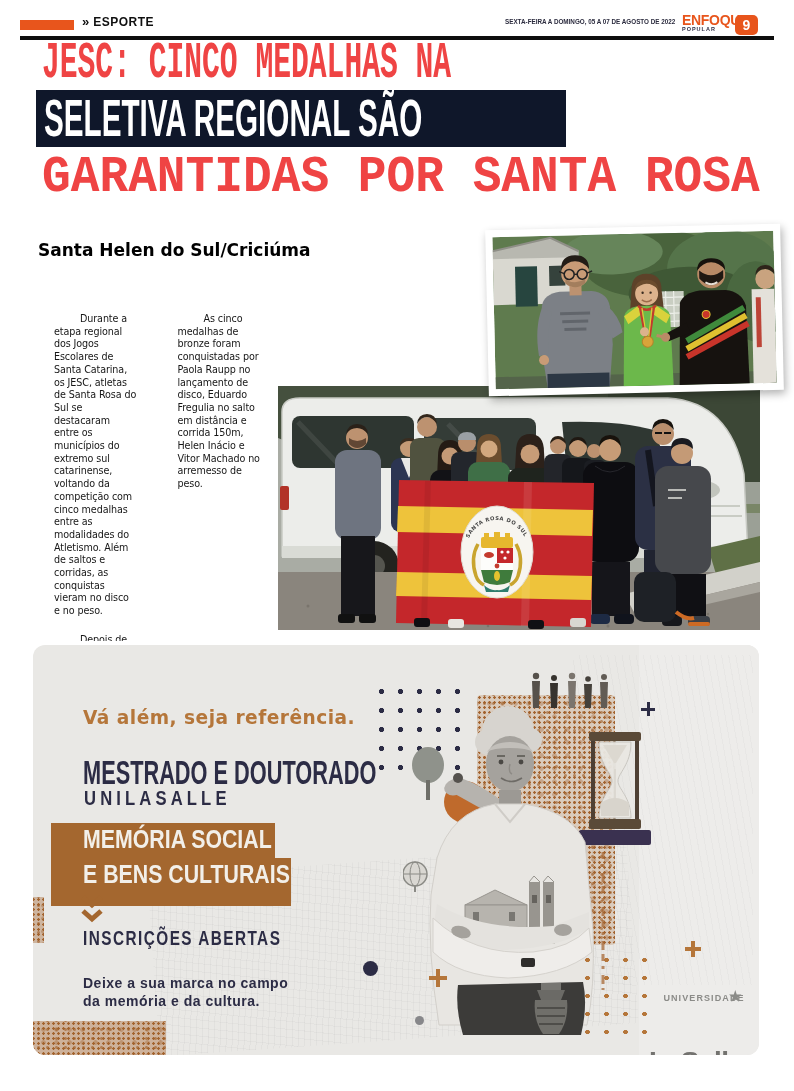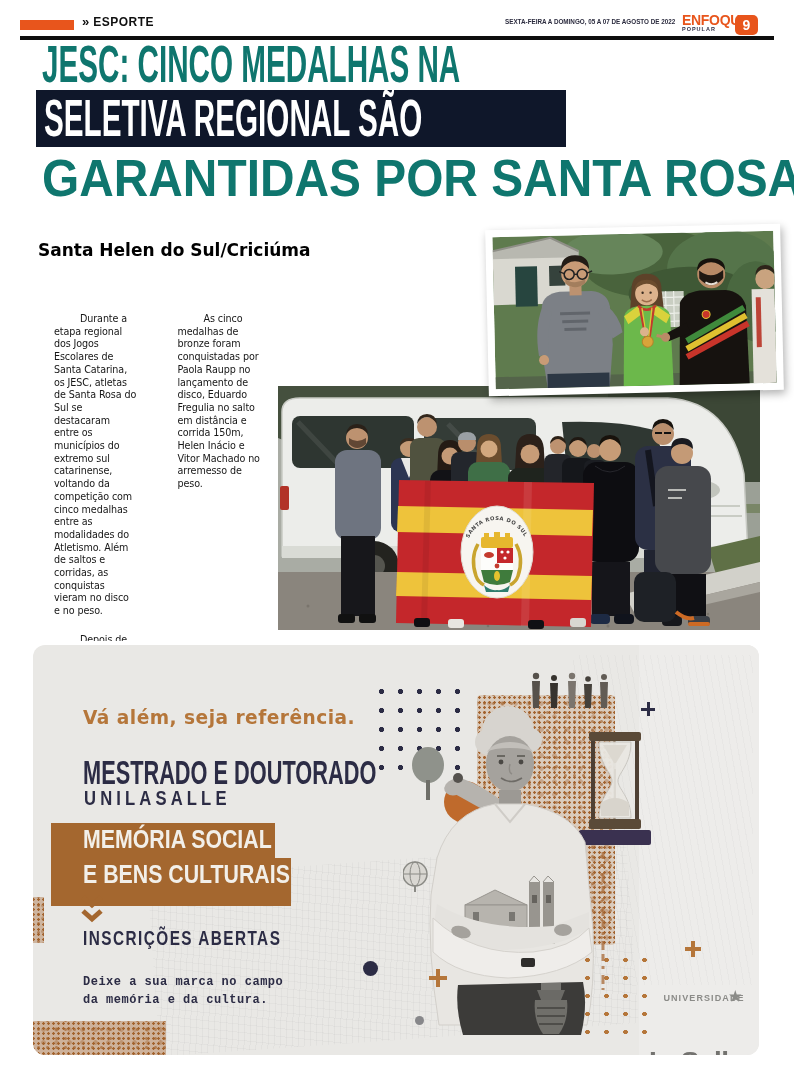--- a/index.html
+++ b/index.html
@@ -17,22 +17,22 @@
               transform:scaleX(.9); transform-origin:left center; }
   .brand { position:absolute; left:682px; top:13px; line-height:1; }
   .brand .name { font-family:"Liberation Sans", sans-serif; font-size:14px; font-weight:bold; color:#e8551c; letter-spacing:-.3px; }
   .brand .sub { font-family:"Liberation Sans", sans-serif; font-size:5.5px; font-weight:bold; color:#2c2c45; letter-spacing:1px; }
   .pagenum { position:absolute; left:735px; top:15px; width:23px; height:20px; background:#e8551c;
              border-radius:5px; color:#fff; font-family:"Liberation Sans", sans-serif; font-size:14px;
              font-weight:bold; display:flex; align-items:center; justify-content:center; }
   .rule { position:absolute; left:20px; top:36px; width:754px; height:4px; background:#0e0e0e; }
 
   
-  .hl { position:absolute; font-family:Liberation Sans, sans-serif; font-weight:bold; font-size:52px;
-        white-space:nowrap; color:#0f766e; line-height:56px; }
+  .hl { position:absolute; font-family:Liberation Mono, monospace; font-weight:bold; font-size:52px;
+        white-space:nowrap; color:#ef4444; line-height:56px; }
   .hl span { display:inline-block; transform-origin:left center; }
   .hl1 { left:42px; top:36px; } .hl1 span { transform:scaleX(.57); }
   .hl2-bar { position:absolute; left:36px; top:90px; width:530px; height:57px; background:#0f172a; }
   .hl2-bar .txt { display:inline-block; margin-left:8px; font-family:"Liberation Sans", sans-serif;
         font-weight:bold; font-size:52px; color:#fff; line-height:57px; white-space:nowrap;
         transform:scaleX(.57); transform-origin:left center; }
   .hl3 { left:42px; top:150px; } .hl3 span { transform:scaleX(.92); }
 
   
   .byline { position:absolute; left:38px; top:240px; font-size:17px; font-weight:bold; color:#000; }
@@ -66,21 +66,21 @@
              transform:scaleX(.83); transform-origin:left center; }
   .ad-bar { position:absolute; left:18px; height:48px; background:#a4672f; }
   .ad-bar .txt { display:inline-block; margin-left:32px; font-family:"Liberation Sans", sans-serif;
                  font-size:26px; font-weight:bold; color:#f2efe9; line-height:33px; white-space:nowrap;
                  transform:scaleX(.82); transform-origin:left center; }
   .bar1 { top:178px; width:224px; } .bar2 { top:213px; width:240px; }
   .chevrons { position:absolute; left:47px; top:248px; }
   .ad-cta { position:absolute; left:50px; top:281px; font-family:"Liberation Sans", sans-serif;
             font-size:21px; font-weight:bold; color:#2c2c45; letter-spacing:2px; white-space:nowrap;
             transform:scaleX(.73); transform-origin:left center; }
-  .ad-support { position:absolute; left:50px; font-family:Liberation Mono, monospace; font-size:12px;
+  .ad-support { position:absolute; left:50px; font-family:Liberation Sans, sans-serif; font-size:14px;
                 font-weight:bold; color:#2c2c45; letter-spacing:.5px; white-space:nowrap; }
   .sup1 { top:330px; } .sup2 { top:348px; }
 
   .dotgrid-navy { position:absolute; left:335px; top:33px; width:100px; height:97px;
         background-image:radial-gradient(#2c2c45 2.4px, transparent 2.9px); background-size:19px 19px; background-position:4px 4px; }
   .dotgrid-orange { position:absolute; left:542px; top:303px; width:80px; height:95px;
         background-image:radial-gradient(#b5763a 2.1px, transparent 2.6px); background-size:19px 18px; background-position:3px 3px; }
   .dot-navy { position:absolute; left:330px; top:316px; width:15px; height:15px; border-radius:50%; background:#2c2c45; }
   .dot-gray { position:absolute; left:382px; top:371px; width:9px; height:9px; border-radius:50%; background:#87878a; }
 

